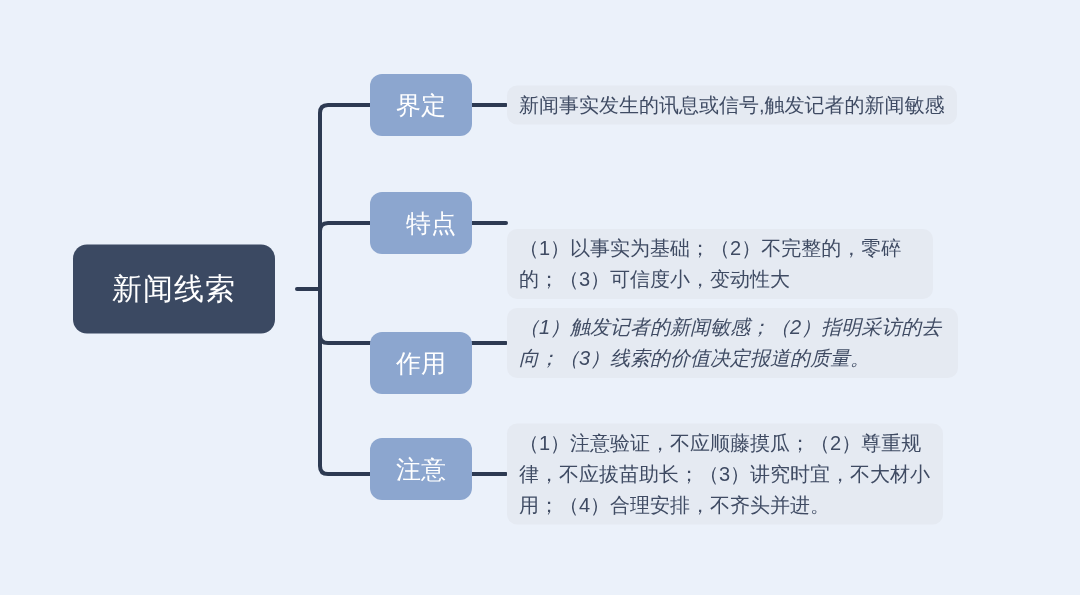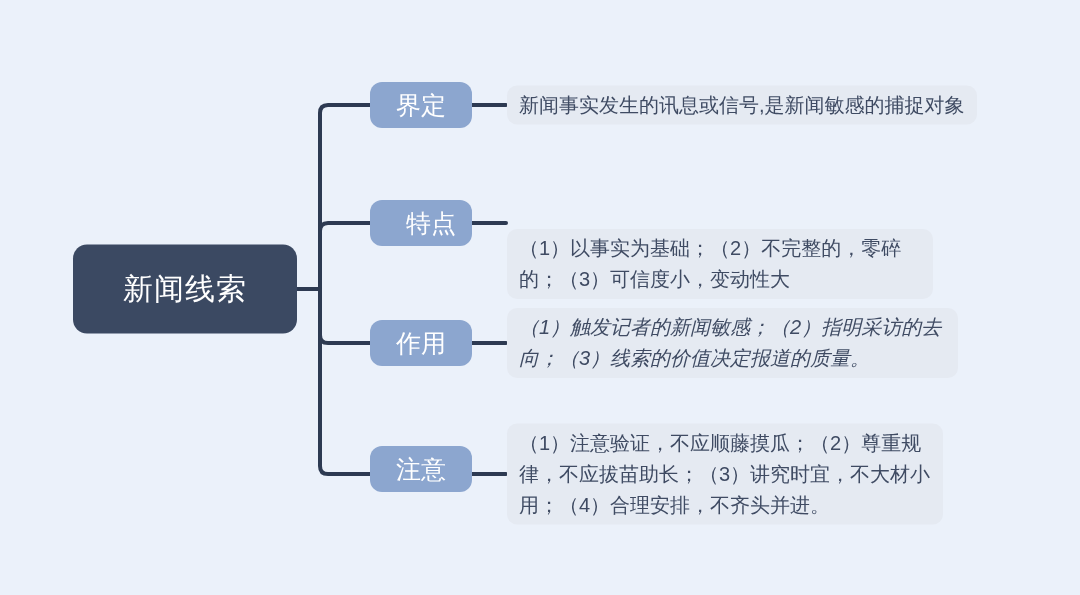--- a/index.html
+++ b/index.html
@@ -33,36 +33,36 @@
     stroke-width:4;
     stroke-linecap:round;
   }
   .node{
     position:absolute;
     display:flex;align-items:center;justify-content:center;
     transform:translateY(-50%);
   }
   .root-node{
     left:73px;top:289px;
-    width:224px;height:89px;
+    width:202px;height:89px;
     background:var(--root-bg);
     color:var(--root-text);
     border-radius:14px;
     font-size:30px;
     letter-spacing:1px;
   }
   .branch-node{
     left:370px;
-    width:102px;height:46px;
+    width:102px;height:62px;
     background:var(--branch-bg);
     color:var(--branch-text);
     border-radius:12px;
     font-size:25px;
   }
-  .bn0{top:105px;} .bn1{top:223px;padding-left:20px;} .bn2{top:343px;} .bn3{top:469px;}
+  .bn0{top:105px;} .bn1{top:223px;padding-left:20px;} .bn2{top:363px;} .bn3{top:469px;}
   .detail-box{
     position:absolute;
     left:507px;
     transform:translateY(-50%);
     background:var(--detail-bg);
     color:var(--detail-text);
     border-radius:10px;
     font-size:20px;
     line-height:31px;
     padding:4px 12px;
@@ -89,18 +89,18 @@
     <path d="M472 474 H506"></path>
   </svg>
 
   <div class="node root-node">新闻线索</div>
 
   <div class="node branch-node bn0">界定</div>
   <div class="node branch-node bn1">特点</div>
   <div class="node branch-node bn2">作用</div>
   <div class="node branch-node bn3">注意</div>
 
-  <div class="detail-box db0">新闻事实发生的讯息或信号,是新闻敏感的捕捉对象</div>
+  <div class="detail-box db0">新闻事实发生的讯息或信号,触发记者的新闻敏感</div>
   <div class="detail-box db1">（1）以事实为基础；（2）不完整的，零碎的；（3）可信度小，变动性大</div>
   <div class="detail-box db2">（1）触发记者的新闻敏感；（2）指明采访的去向；（3）线索的价值决定报道的质量。</div>
   <div class="detail-box db3">（1）注意验证，不应顺藤摸瓜；（2）尊重规律，不应拔苗助长；（3）讲究时宜，不大材小用；（4）合理安排，不齐头并进。</div>
 
 </div>
 
 </body></html>

